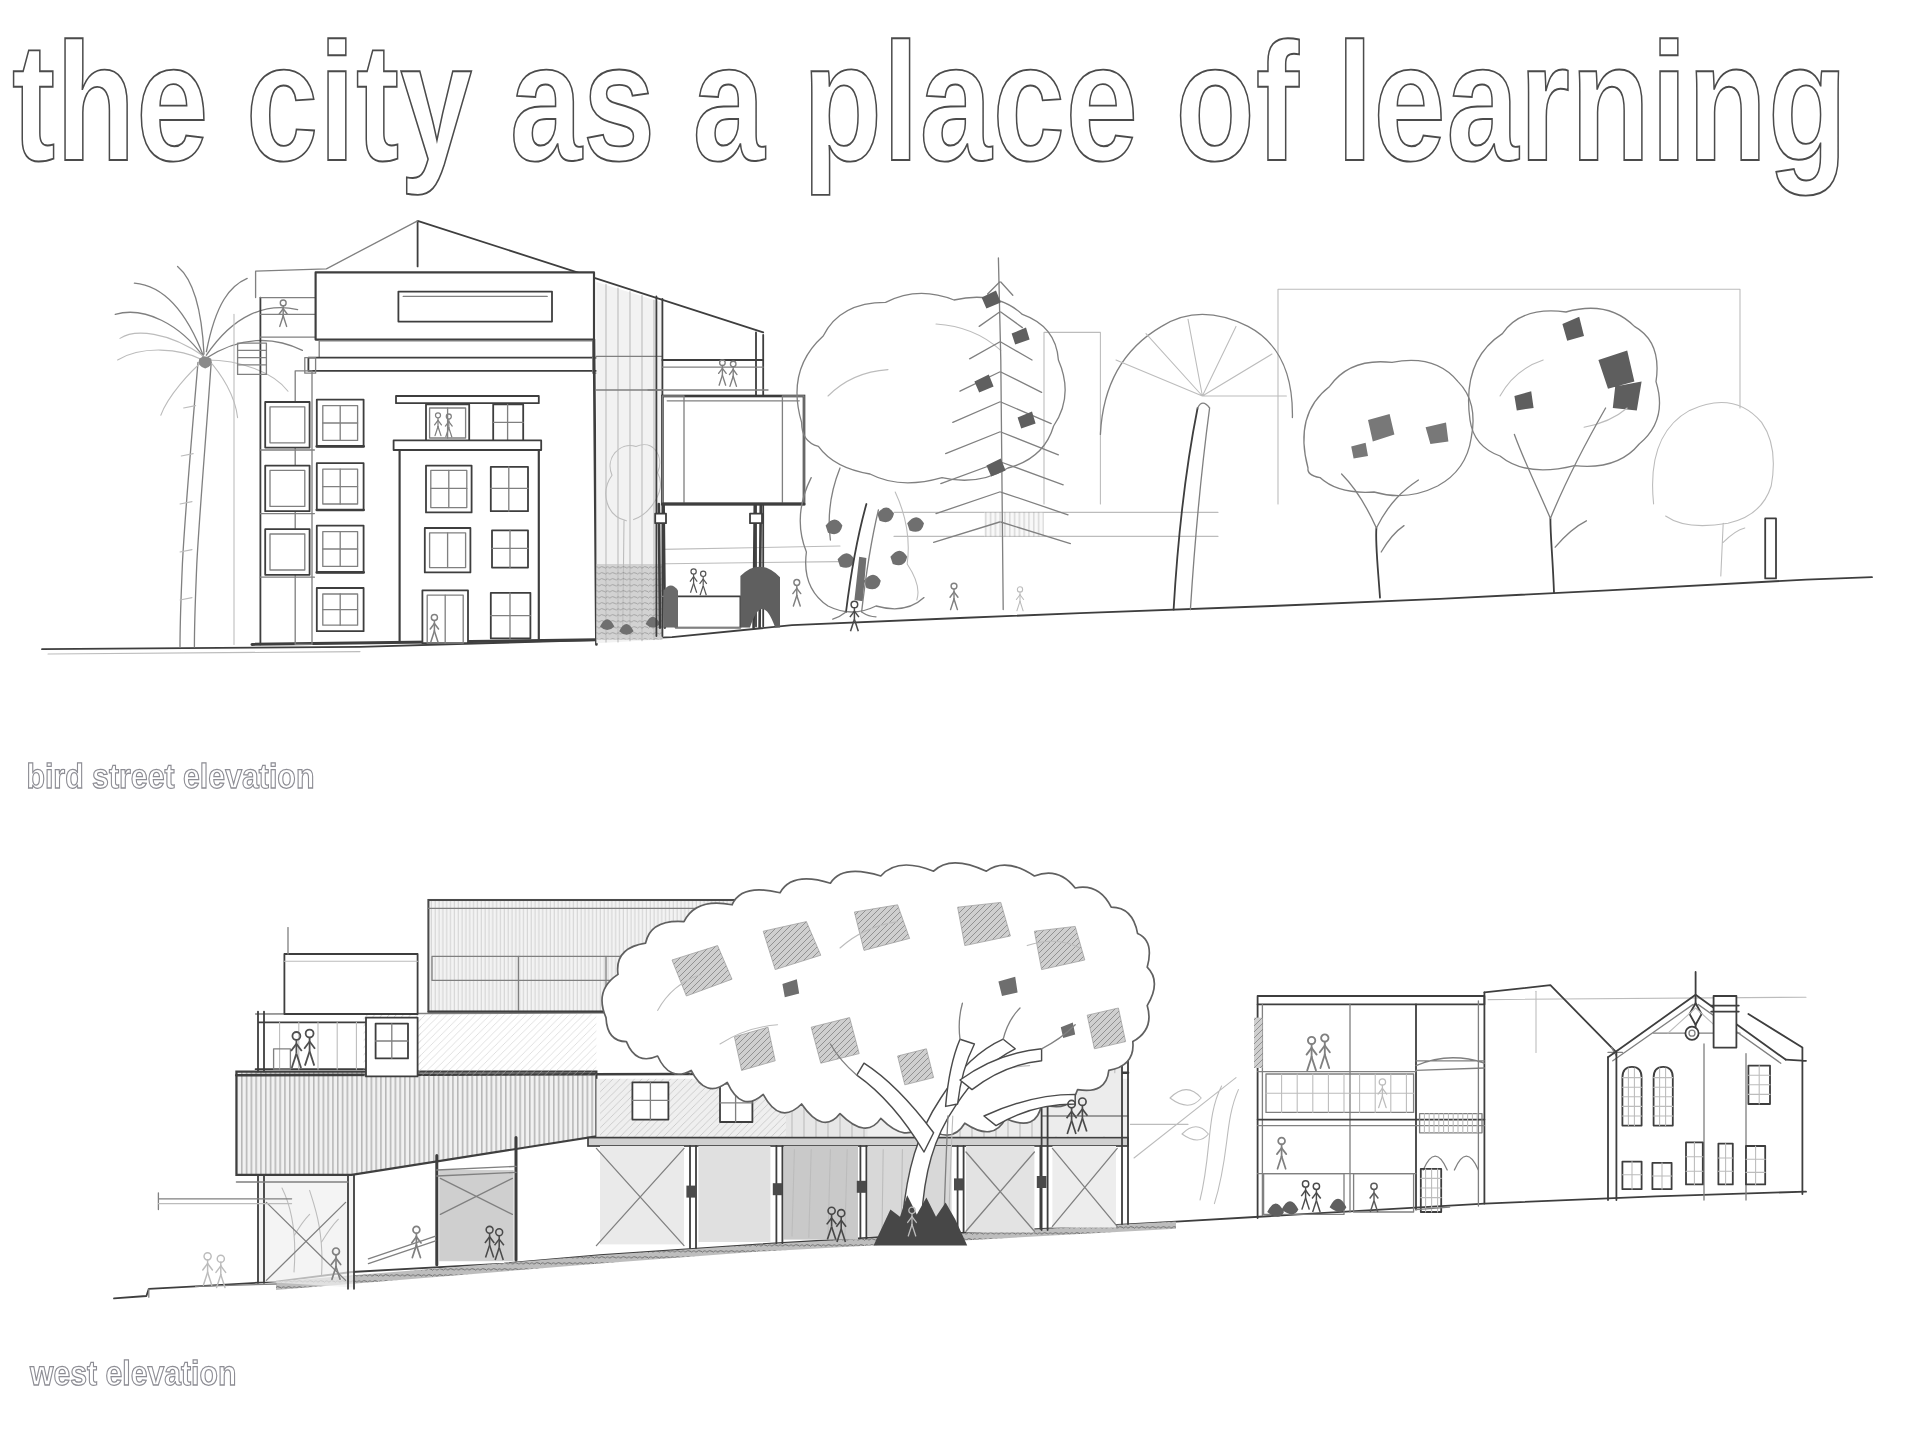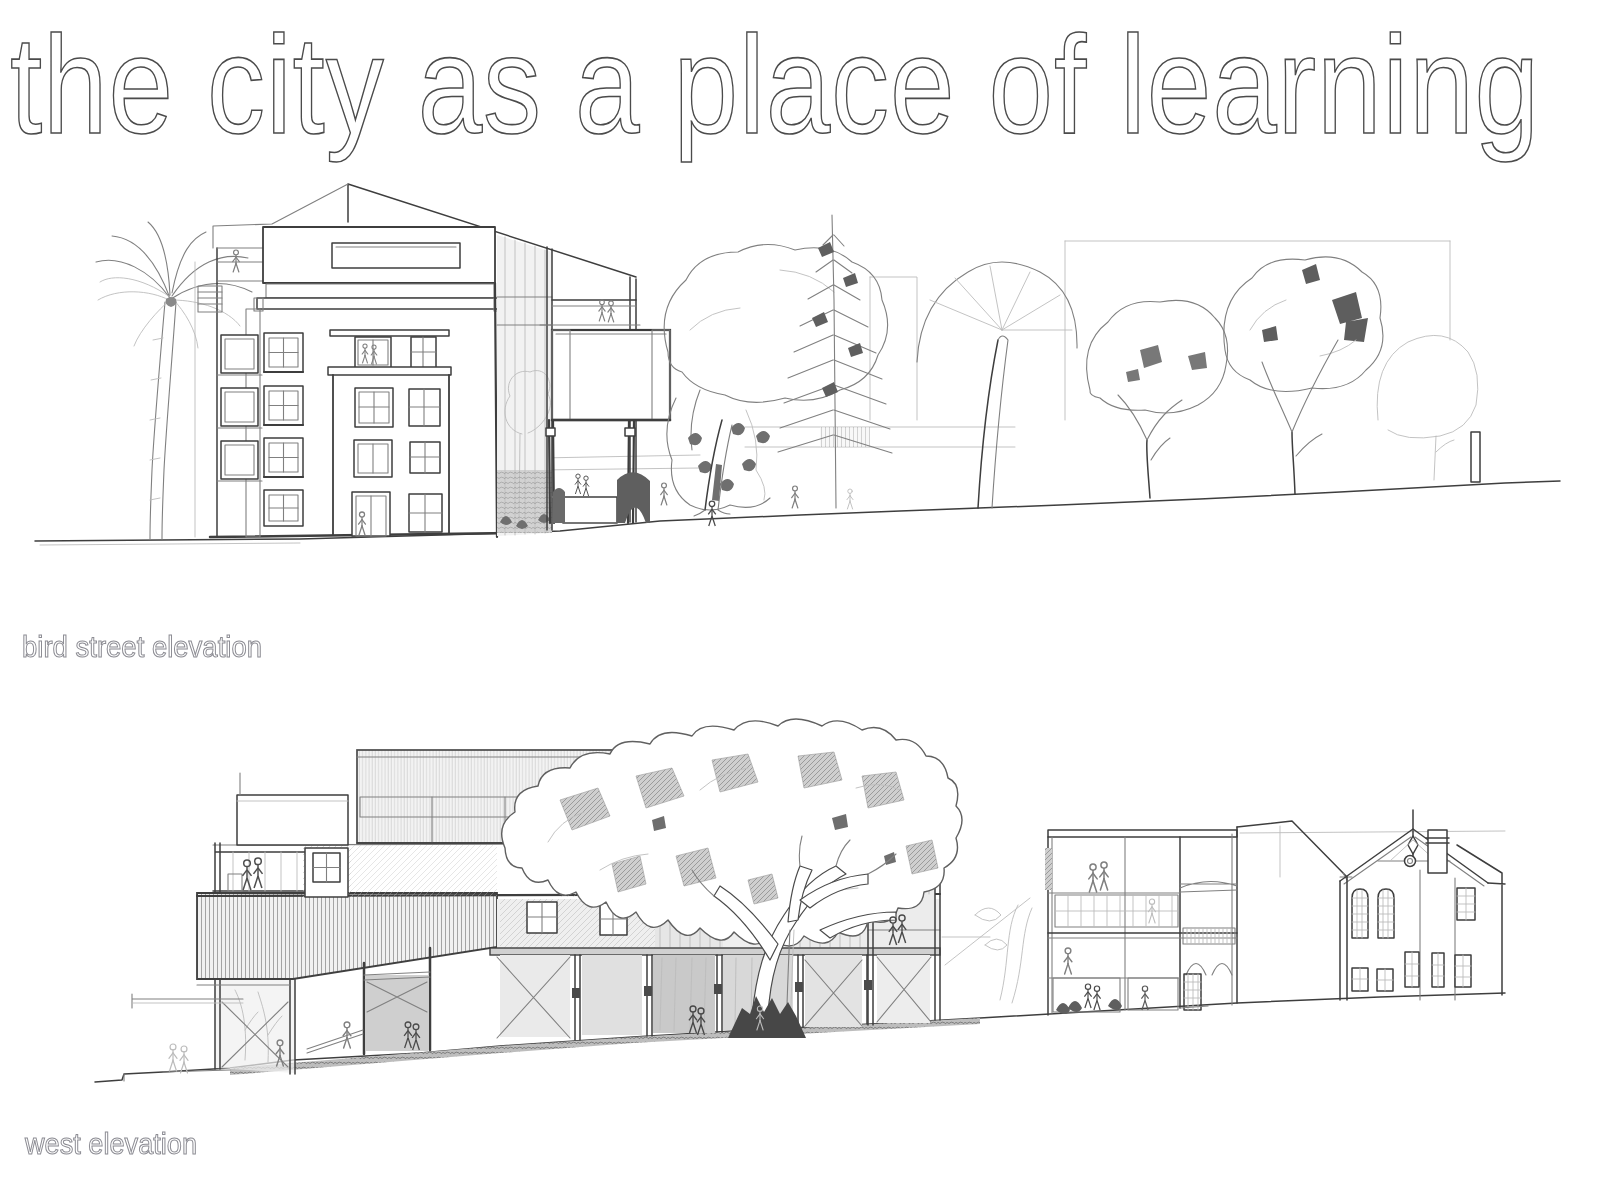--- a/index.html
+++ b/index.html
@@ -1,17 +1,17 @@
 <!DOCTYPE html>
 <html style="--paper: #ffffff; --ink-dark: #3e3e3e; --ink-mid: #808080; --ink-light: #bcbcbc; --wash: #e9e9e9; --title-outline: #4b4b4b; --caption-outline: #8d8d94;"><head>
 <meta charset="utf-8">
 <style>
   html,body{margin:0;padding:0;background:#fff;}
   .board{position:relative;width:1568px;height:1200px;background:var(--paper,#fff);overflow:hidden;
-         font-family:"Liberation Sans",sans-serif;}
+         font-family:"Liberation Sans",sans-serif;font-weight:bold;}
   .abs{position:absolute;}
   svg{display:block;overflow:visible;}
   text{font-family:"Liberation Sans",sans-serif;}
   .title-text{fill:#ffffff;stroke:var(--title-outline,#4b4b4b);stroke-width:1.6;font-size:140px;letter-spacing:1px;}
   .cap-text{fill:#ffffff;stroke:var(--caption-outline,#8d8d94);stroke-width:1.05;font-size:29px;}
   .s1{stroke:var(--ink-dark,#3e3e3e);fill:none;stroke-width:1.5;stroke-linecap:round;stroke-linejoin:round;}
   .s2{stroke:var(--ink-mid,#808080);fill:none;stroke-width:1.1;stroke-linecap:round;stroke-linejoin:round;}
   .s3{stroke:var(--ink-light,#bcbcbc);fill:none;stroke-width:0.9;stroke-linecap:round;stroke-linejoin:round;}
   .w2{stroke-width:2.2;} .w18{stroke-width:1.8;} .w25{stroke-width:2.5;}
   .fw{fill:#ffffff;}

